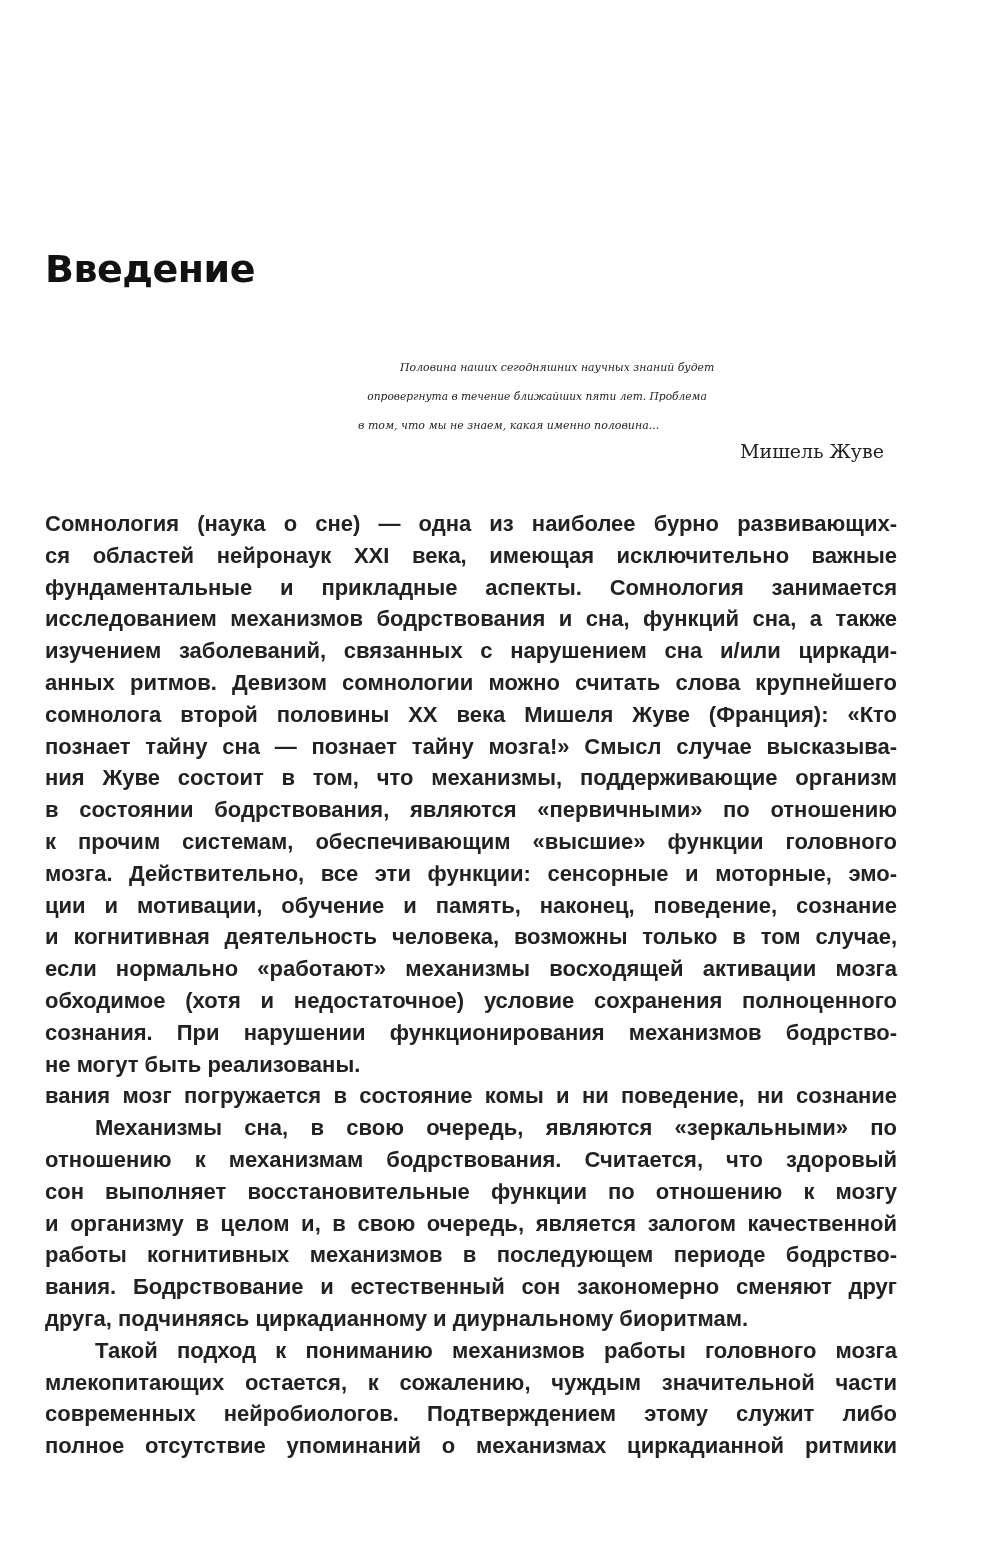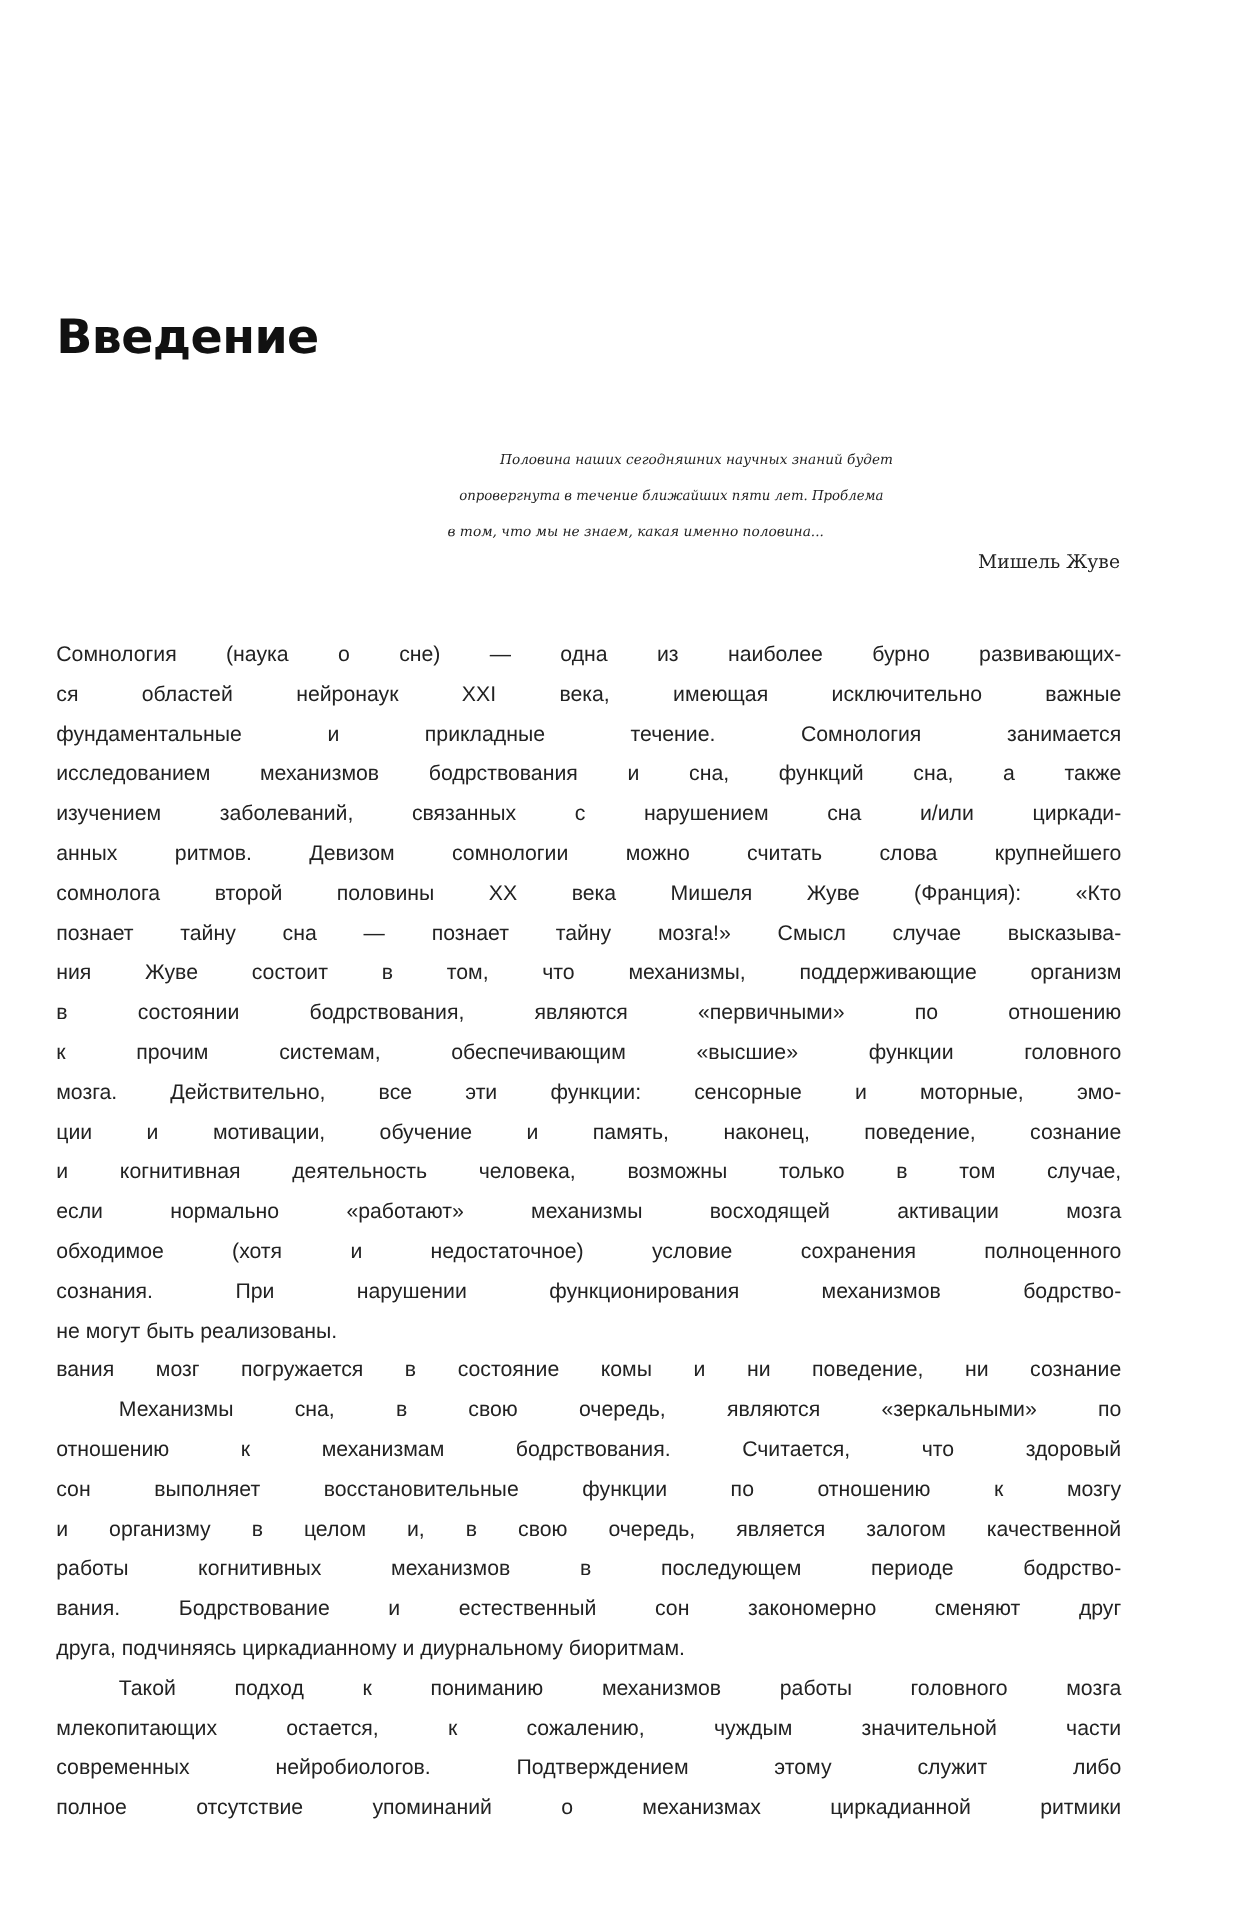--- a/index.html
+++ b/index.html
@@ -11,27 +11,27 @@
     }
     .epigraph {
       position: absolute; left: 358px; top: 353px; width: 540px;
       font-family: "DejaVu Serif", serif; font-style: italic; font-size: 11px;
       line-height: 29px; color: #222;
     }
     .epigraph .line { display: block; white-space: nowrap; text-align: justify; text-align-last: justify; }
     .epigraph .line.first { padding-left: 40px; }
     .epigraph .line.last { text-align-last: left; }
     .attribution {
-      position: absolute; right: 104px; top: 440px;
-      font-family: "DejaVu Serif", serif; font-size: 15px; color: #222;
+      position: absolute; right: 116px; top: 440px;
+      font-family: "DejaVu Serif", serif; font-size: 19px; color: #222;
     }
     .body {
       position: absolute; left: 45px; top: 508px; width: 852px;
-      font-family: "Liberation Sans", sans-serif; font-size: 17px;
-      line-height: 31.8px; color: #222;
+      font-family: "Liberation Sans", sans-serif; font-size: 22px;
+      line-height: 31.8px; color: #222; font-weight: bold;
     }
     .body .line { display: block; white-space: nowrap; text-align: justify; text-align-last: justify; height: 31.8px; overflow: visible; transform-origin: left; }
     .body .line.last { text-align-last: left; }
     .body .line.indent { padding-left: 50px; }
   </style>
 </head>
 <body>
 
 <h1 class="title">Введение</h1>
 
@@ -39,21 +39,21 @@
   <span class="line first" style="display: block; width: 504.469px; text-align-last: left; transform: scaleX(0.991142);">Половина наших сегодняшних научных знаний будет</span>
   <span class="line" style="display: block; width: 558.672px; text-align-last: left; transform: scaleX(0.966578);">опровергнута в течение ближайших пяти лет. Проблема</span>
   <span class="line last">в том, что мы не знаем, какая именно половина...</span>
 </div>
 <div class="attribution">Мишель Жуве</div>
 
 <div class="body">
   <div>
     <span class="line">Сомнология (наука о сне) — одна из наиболее бурно развивающих-</span>
     <span class="line">ся областей нейронаук XXI века, имеющая исключительно важные</span>
-    <span class="line">фундаментальные и прикладные течение. Сомнология занимается</span>
+    <span class="line">фундаментальные и прикладные аспекты. Сомнология занимается</span>
     <span class="line">исследованием механизмов бодрствования и сна, функций сна, а также</span>
     <span class="line">изучением заболеваний, связанных с нарушением сна и/или циркади-</span>
     <span class="line">анных ритмов. Девизом сомнологии можно считать слова крупнейшего</span>
     <span class="line">сомнолога второй половины XX века Мишеля Жуве (Франция): «Кто</span>
     <span class="line">познает тайну сна — познает тайну мозга!» Смысл случае высказыва-</span>
     <span class="line">ния Жуве состоит в том, что механизмы, поддерживающие организм</span>
     <span class="line">в состоянии бодрствования, являются «первичными» по отношению</span>
     <span class="line">к прочим системам, обеспечивающим «высшие» функции головного</span>
     <span class="line">мозга. Действительно, все эти функции: сенсорные и моторные, эмо-</span>
     <span class="line">ции и мотивации, обучение и память, наконец, поведение, сознание</span>

